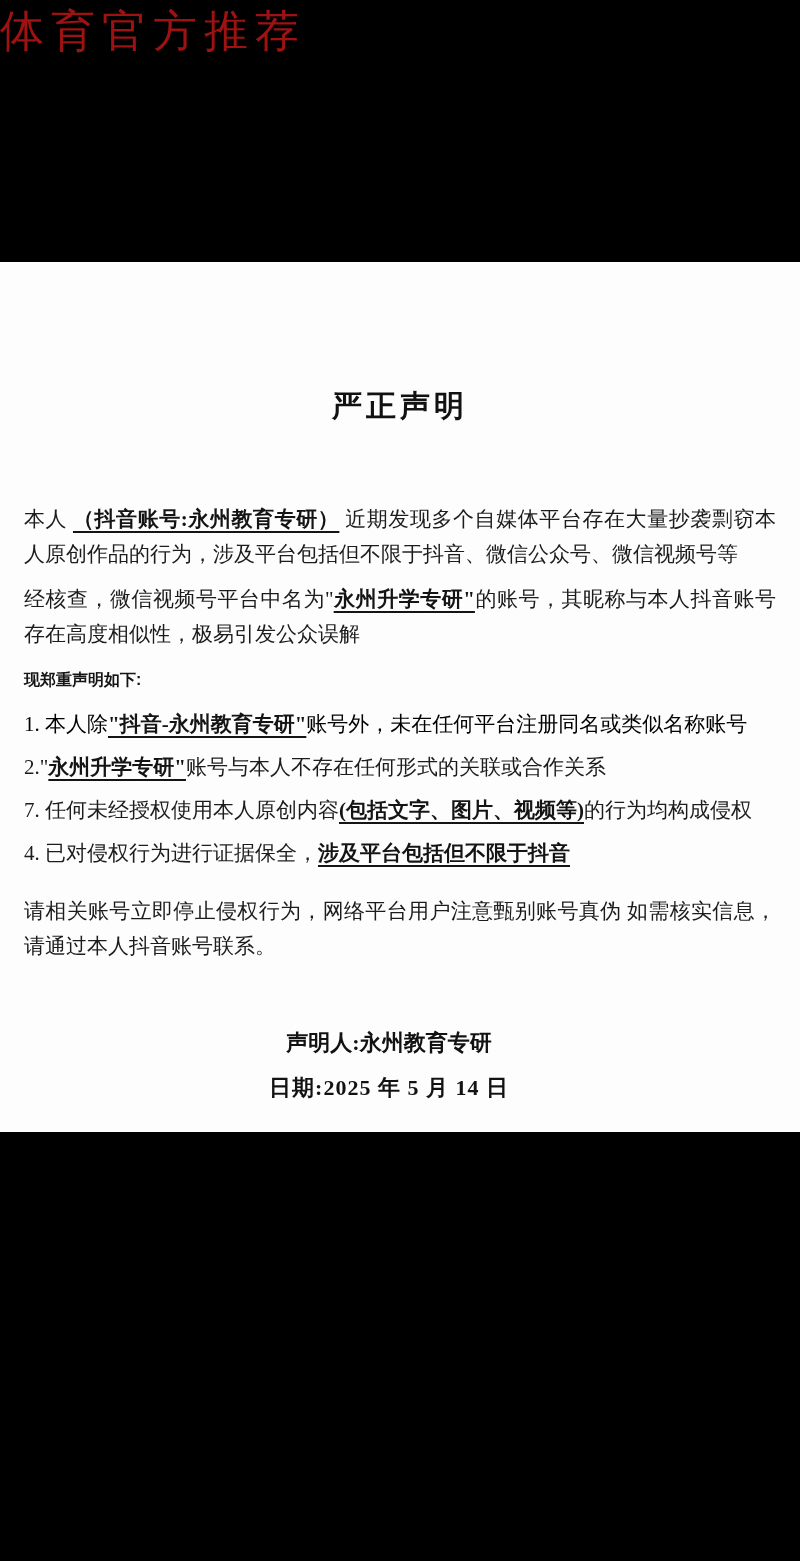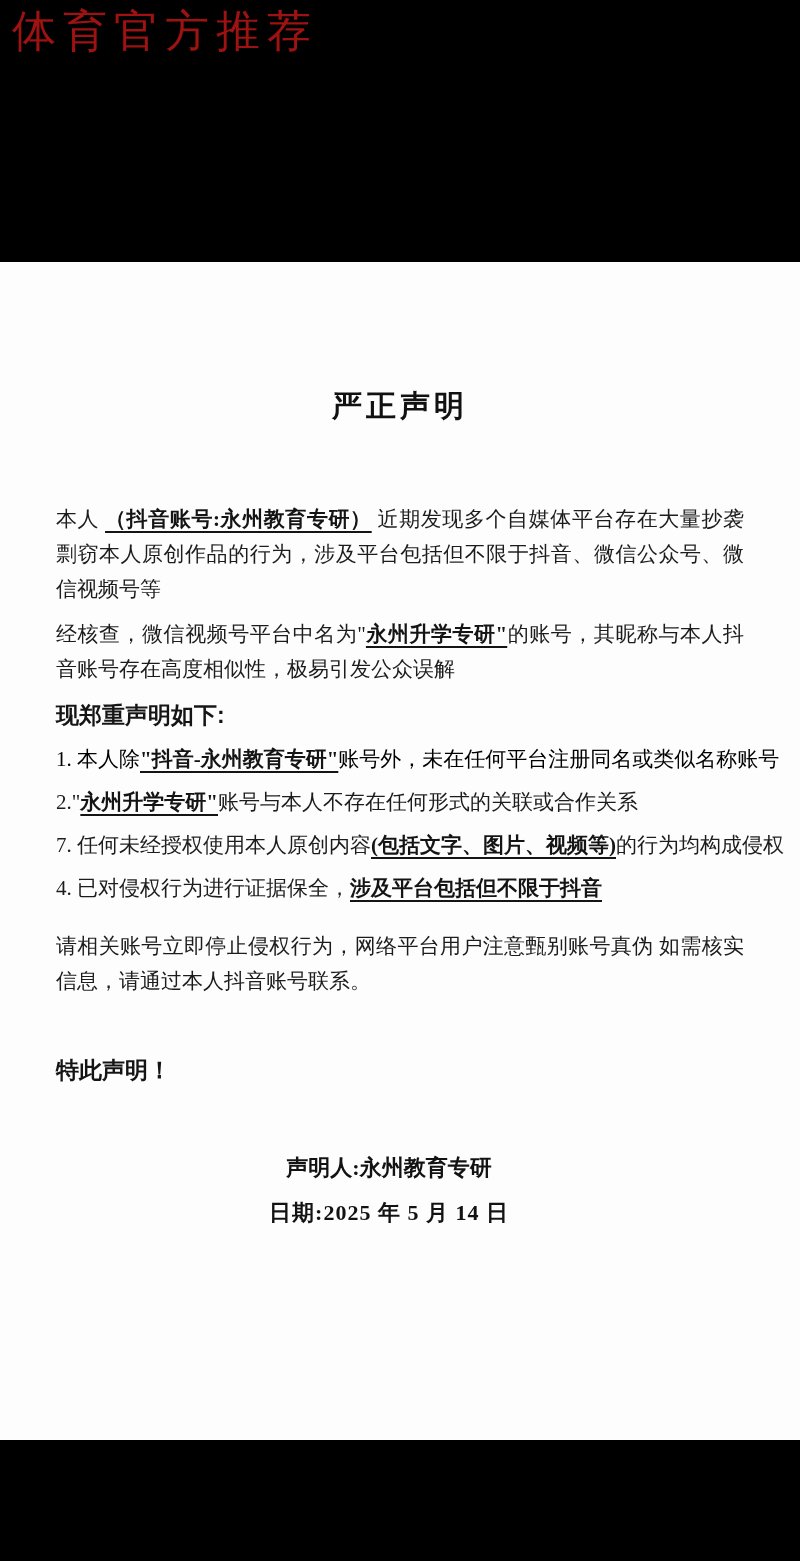--- a/index.html
+++ b/index.html
@@ -12,55 +12,55 @@
     overflow: hidden;
   }
   .top-bar {
     width: 800px;
     height: 262px;
     background: #000;
     position: relative;
   }
   .watermark {
     position: absolute;
-    left: 12px;
+    left: 0;
     top: 2px;
     font-family: "Liberation Serif", serif;
     font-size: 44px;
     font-weight: 400;
     letter-spacing: 7px;
     color: #9e1212;
     white-space: nowrap;
   }
   .paper {
     width: 800px;
-    height: 1178px;
+    height: 870px;
     background: #fdfdfd;
     color: #1c1c1c;
-    padding: 0 56px;
+    padding: 0 24px;
     font-size: 21px;
   }
   .doc-title {
     padding-top: 124px;
     text-align: center;
     font-size: 30px;
     font-weight: 700;
     letter-spacing: 4px;
     color: #111;
     font-family: "Liberation Sans", sans-serif;
   }
   .para {
     line-height: 35px;
     text-align: justify;
   }
   .p-intro   { margin-top: 75px; }
   .p-verify  { margin-top: 10px; }
   .declare-heading {
     margin-top: 9px;
-    font-size: 23px;
+    font-size: 16px;
     font-weight: 700;
     line-height: 38px;
     color: #151515;
     font-family: "Liberation Sans", sans-serif;
   }
   .declare-list { list-style: none; margin-top: 6px; }
   .declare-item {
     line-height: 35px;
     margin-top: 8px;
     white-space: nowrap;
@@ -116,21 +116,20 @@
 
   <ol class="declare-list">
     <li class="declare-item"><span class="muted">1. 本人除</span><span class="em">"抖音-永州教育专研"</span><span class="muted">账号外，未在任何平台注册同名或类似名称账号</span></li>
     <li class="declare-item"><span>2."</span><span class="em">永州升学专研"</span><span>账号与本人不存在任何形式的关联或合作关系</span></li>
     <li class="declare-item"><span>7. 任何未经授权使用本人原创内容</span><span class="em">(包括文字、图片、视频等)</span><span>的行为均构成侵权</span></li>
     <li class="declare-item"><span>4. 已对侵权行为进行证据保全，</span><span class="em">涉及平台包括但不限于抖音</span><span></span></li>
   </ol>
 
   <p class="para p-closing">请相关账号立即停止侵权行为，网络平台用户注意甄别账号真伪  如需核实信息，请通过本人抖音账号联系。</p>
 
-  <p class="hereby">特此声明！</p>
 
   <div class="sig-block">
     <p class="sig-signer">声明人:永州教育专研</p>
     <p class="sig-date">日期:2025 年 5 月 14 日</p>
   </div>
 
 </div>
 
 <div class="bottom-bar"></div>
 

